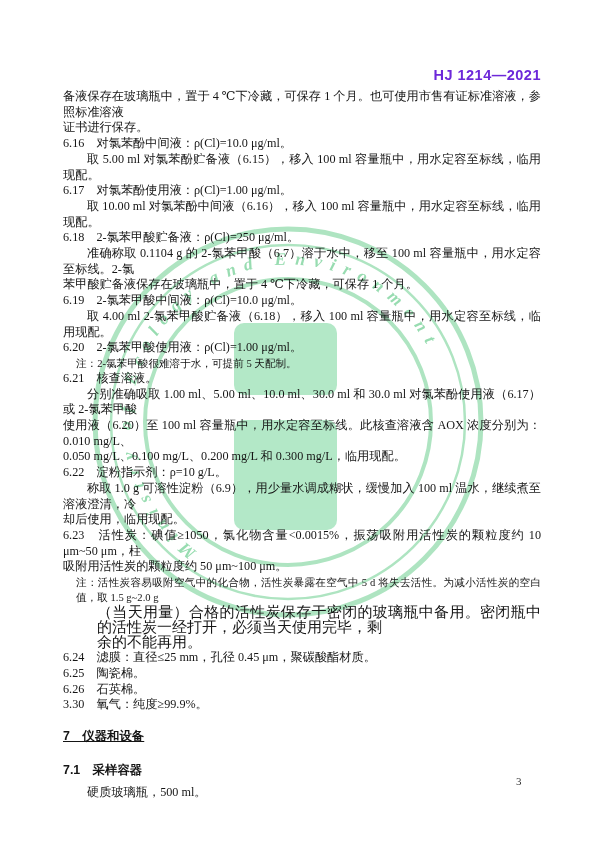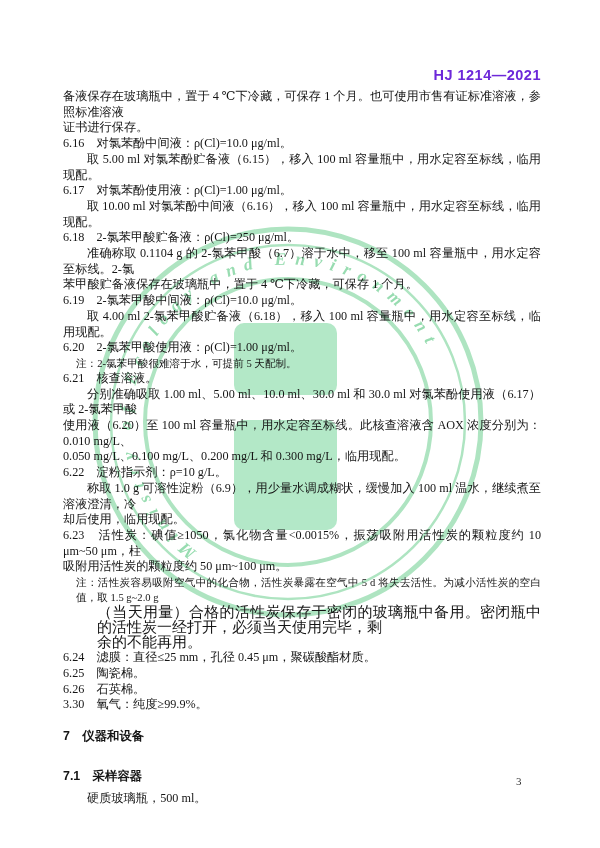--- a/index.html
+++ b/index.html
@@ -15,21 +15,21 @@
     font-size:14.5px;letter-spacing:0.5px;color:#6d28d9;
   }
   .content{position:absolute;left:63px;top:89px;width:478px;z-index:1;}
   .ln{margin:0;font-size:12.2px;line-height:15.7px;white-space:pre-wrap;text-align:justify;}
   .ln-indent{text-indent:24px;}
   .ln-note{font-size:10.6px;line-height:15px;padding-left:13px;}
   .ln-notecont{font-size:15px;line-height:15px;padding-left:34px;}
   .ln-h1,.ln-h2,.ln-h3{
     font-family:"Liberation Sans","DejaVu Sans",sans-serif;font-weight:bold;font-size:12.4px;
   }
-  .ln-h1{margin:16px 0 24px;}
+  .ln-h1{margin:16px 0 18px;text-decoration:underline;}
   .ln-h2{margin:12px 0 7px;}
   .footer{position:absolute;top:775px;left:516px;z-index:2;font-size:11px;color:#333;}
 </style>
 </head>
 <body>
 
 <div class="page">
 
   <svg class="watermark" viewBox="0 0 600 848" aria-hidden="true">
     <g fill="none" stroke="#9ADEB2" opacity="0.8">

